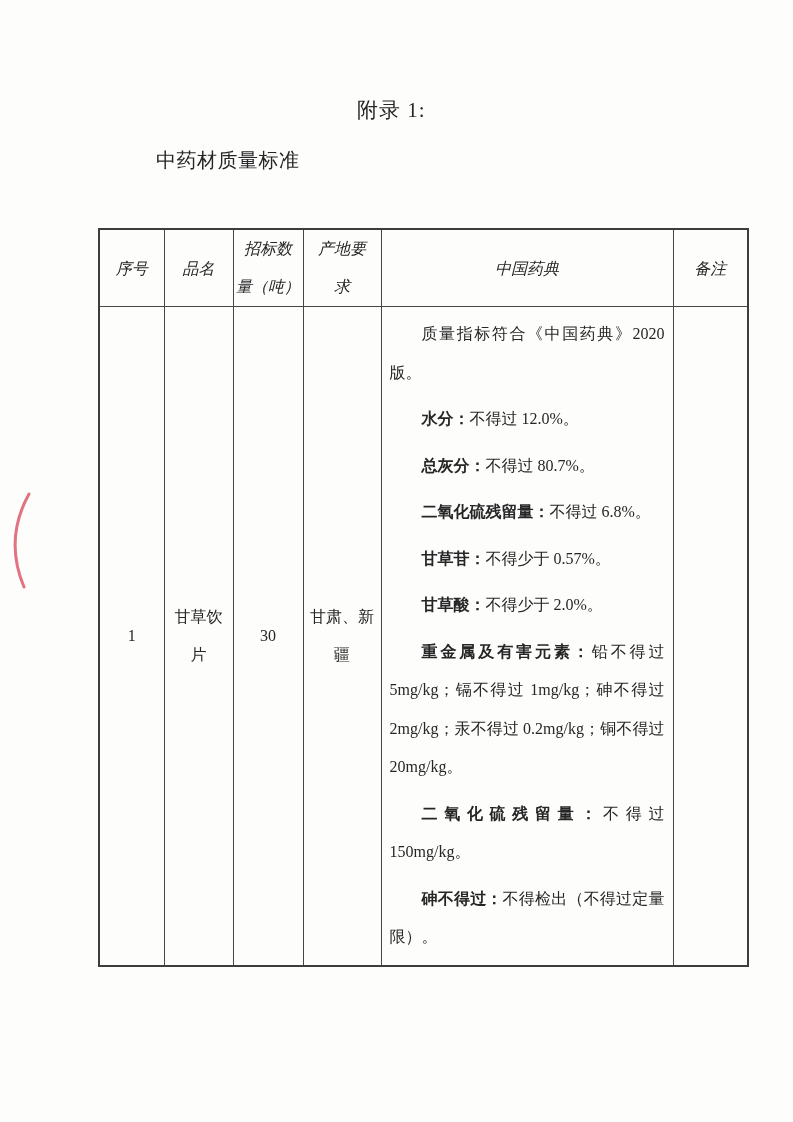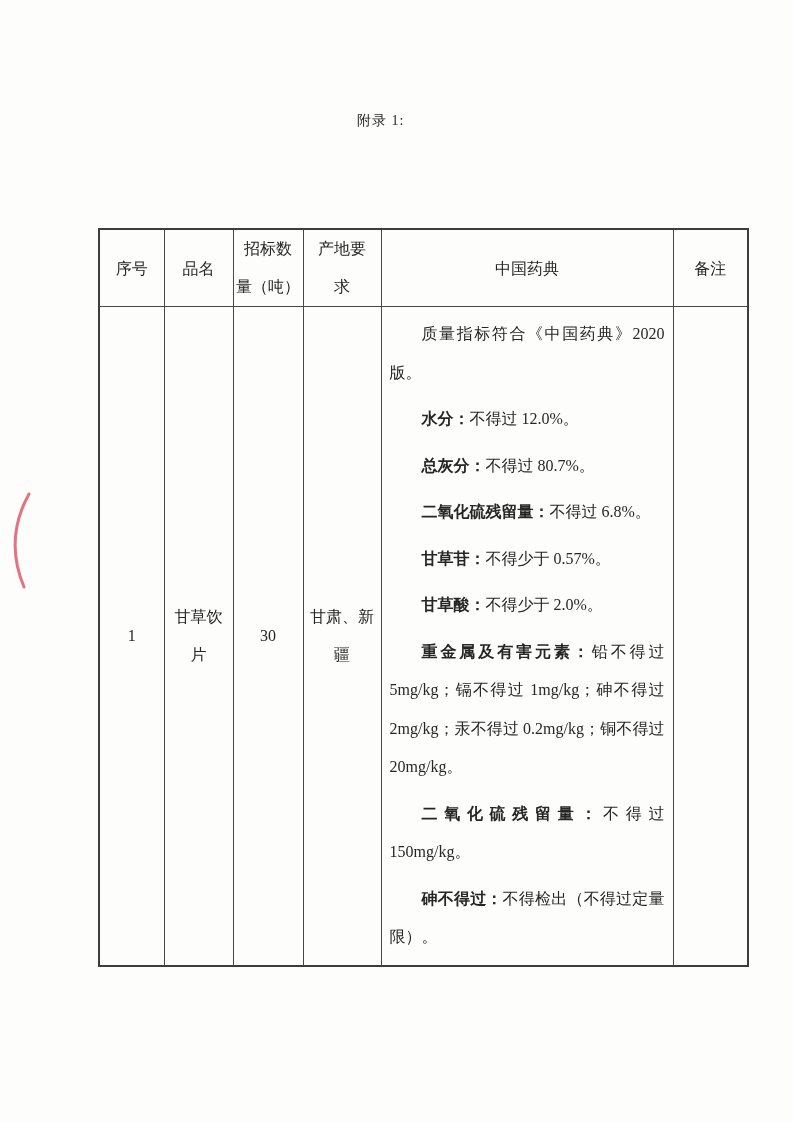--- a/index.html
+++ b/index.html
@@ -9,22 +9,22 @@
     height: 1122px;
     background: #fdfdfc;
     font-family: "Liberation Serif", "DejaVu Serif", serif;
     color: #262626;
     overflow: hidden;
     margin: 0 auto;
   }
   .appendix-title {
     position: absolute;
     left: 357px;
-    top: 112px;
-    font-size: 14px;
+    top: 96px;
+    font-size: 21px;
     letter-spacing: 1px;
     white-space: pre;
   }
   .doc-title {
     position: absolute;
     left: 156px;
     top: 147px;
     font-size: 20px;
     letter-spacing: 0.5px;
     white-space: pre;
@@ -48,21 +48,21 @@
   table.std th, table.std td {
     border: 1.5px solid #474747;
     font-size: 16px;
     text-align: center;
     vertical-align: middle;
     padding: 0;
     overflow: hidden;
   }
   table.std thead tr { height: 77px; }
   table.std tbody tr { height: 534px; }
-  table.std th { font-weight: normal; line-height: 37px; }
+  table.std th { font-weight: normal; line-height: 37px; font-style: italic; }
   .cell-lines div { line-height: 38px; }
   td.quality-cell {
     text-align: left;
     vertical-align: top;
     padding: 20px 3px 8px 4px;
   }
   td.quality-cell p {
     margin: 8px;
     line-height: 38.5px;
     text-indent: 2em;
@@ -71,20 +71,21 @@
   }
   td.quality-cell p b { font-weight: bold; }
 </style>
 </head>
 <body>
 
 <div class="page">
 
   <div class="appendix-title">附录 1:</div>
 
+  <div class="doc-title">中药材质量标准</div>
 
   <svg class="red-mark" width="42" height="112" viewBox="0 0 42 112">
     <path id="red-arc" d="M 27 7 C 12 34, 7 64, 22 100" fill="none" stroke="#dd5a6c" stroke-width="3" stroke-linecap="round" opacity="0.85"></path>
   </svg>
 
   <table class="std">
     <colgroup>
       <col style="width:65px">
       <col style="width:69px">
       <col style="width:70px">

